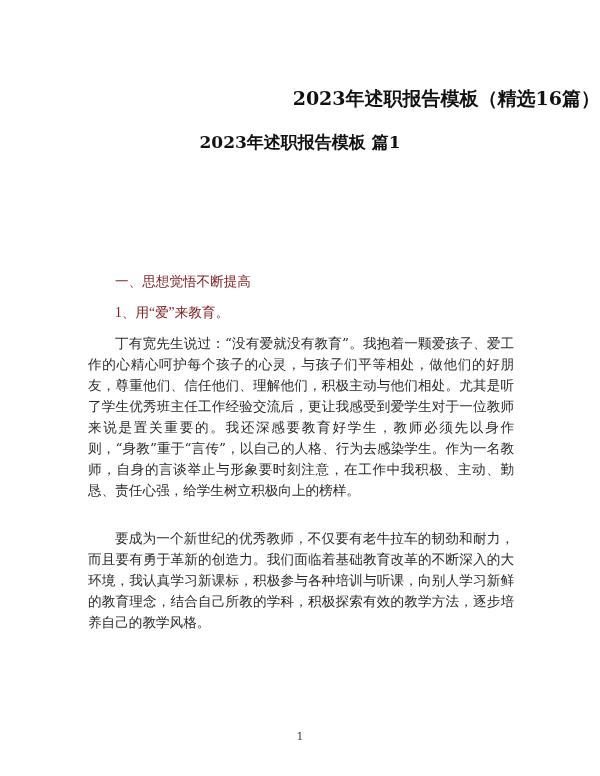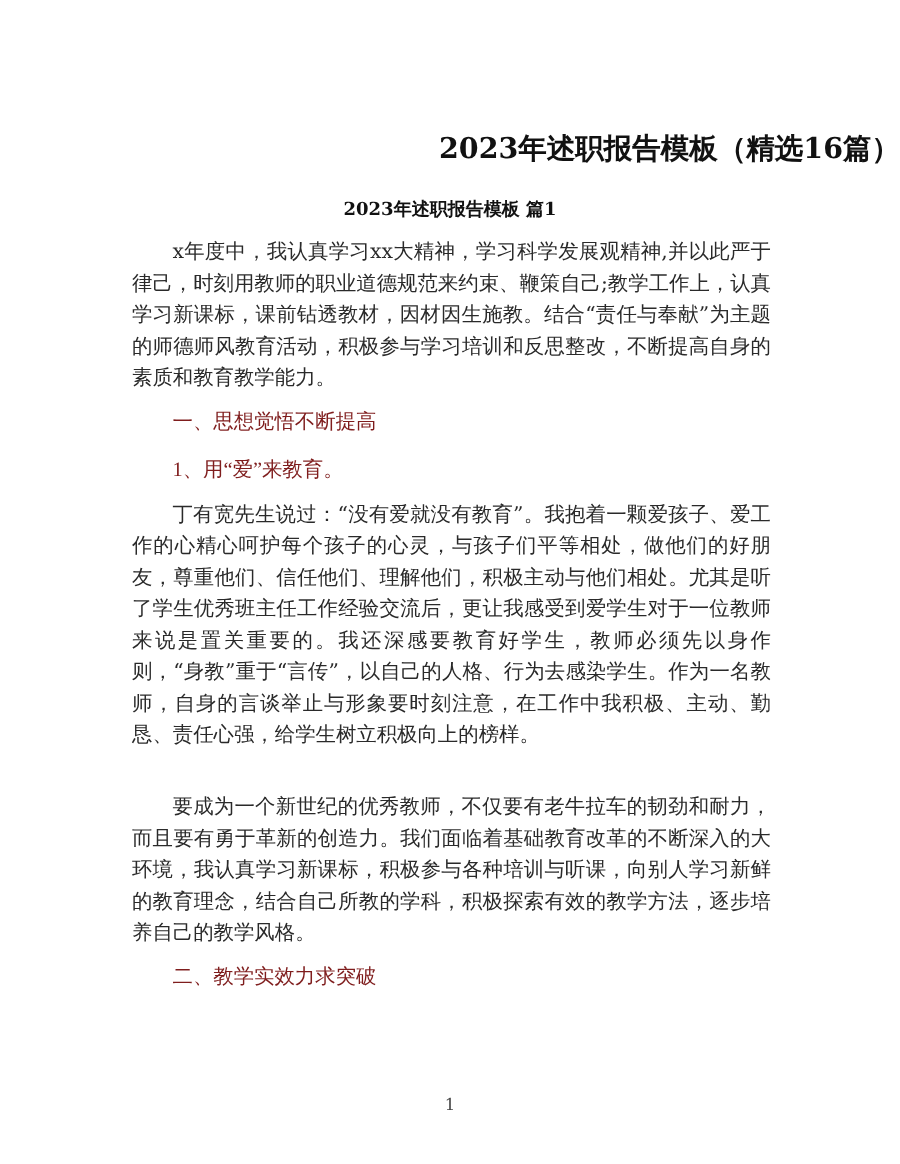--- a/index.html
+++ b/index.html
@@ -2,47 +2,43 @@
 <html><head>
   <meta charset="utf-8">
   <style>
     html, body { margin: 0; padding: 0; background: #ffffff; }
     body { width: 600px; height: 776px; position: relative; overflow: hidden;
       font-family: "DejaVu Serif", "Liberation Serif", serif; color: #222; }
     .page { position: absolute; left: 0; top: 0; width: 600px; height: 776px; background: #fff; }
     .title { position: absolute; top: 86px; left: 0; width: 600px; text-align: right;
       font-size: 19px; font-weight: bold; color: #111; letter-spacing: 0px; }
     .subtitle { position: absolute; top: 131px; left: 0; width: 600px; text-align: center;
-      font-size: 12px; font-weight: bold; color: #111; }
+      font-size: 17px; font-weight: bold; color: #111; }
     .body { position: absolute; left: 88px; width: 426px; font-size: 13.6px; line-height: 21px;
       color: #2a2a2a; text-align: justify; }
     .p { text-indent: 27px; margin: 0; }
     .h { position: absolute; left: 115px; font-size: 13.6px; line-height: 21px; color: #7f1d1d; }
     .pagenum { position: absolute; top: 730px; left: 0; width: 600px; text-align: center;
       font-size: 11px; color: #444; }
   </style>
 </head>
 <body>
 
 <div class="page">
   <div class="title">2023年述职报告模板（精选16篇）</div>
   <div class="subtitle">2023年述职报告模板 篇1</div>
 
-  <div class="body" style="top:158px;">
-    <p class="p">x年度中，我认真学习xx大精神，学习科学发展观精神,并以此严于律己，时刻用教师的职业道德规范来约束、鞭策自己;教学工作上，认真学习新课标，课前钻透教材，因材因生施教。结合“责任与奉献”为主题的师德师风教育活动，积极参与学习培训和反思整改，不断提高自身的素质和教育教学能力。</p>
-  </div>
 
   <div class="h" style="top:271px;">一、思想觉悟不断提高</div>
   <div class="h" style="top:302px;font-family:Liberation Serif, serif;">1、用“爱”来教育。</div>
 
   <div class="body" style="top:333px;">
     <p class="p">丁有宽先生说过：“没有爱就没有教育”。我抱着一颗爱孩子、爱工作的心精心呵护每个孩子的心灵，与孩子们平等相处，做他们的好朋友，尊重他们、信任他们、理解他们，积极主动与他们相处。尤其是听了学生优秀班主任工作经验交流后，更让我感受到爱学生对于一位教师来说是置关重要的。我还深感要教育好学生，教师必须先以身作则，“身教”重于“言传”，以自己的人格、行为去感染学生。作为一名教师，自身的言谈举止与形象要时刻注意，在工作中我积极、主动、勤恳、责任心强，给学生树立积极向上的榜样。</p>
   </div>
 
 
   <div class="body" style="top:528px;">
     <p class="p">要成为一个新世纪的优秀教师，不仅要有老牛拉车的韧劲和耐力，而且要有勇于革新的创造力。我们面临着基础教育改革的不断深入的大环境，我认真学习新课标，积极参与各种培训与听课，向别人学习新鲜的教育理念，结合自己所教的学科，积极探索有效的教学方法，逐步培养自己的教学风格。</p>
   </div>
 
-  <div class="h" style="top:641px;">二、教学实效力求突破</div>
 
   <div class="pagenum">1</div>
 </div>
 
 </body></html>

